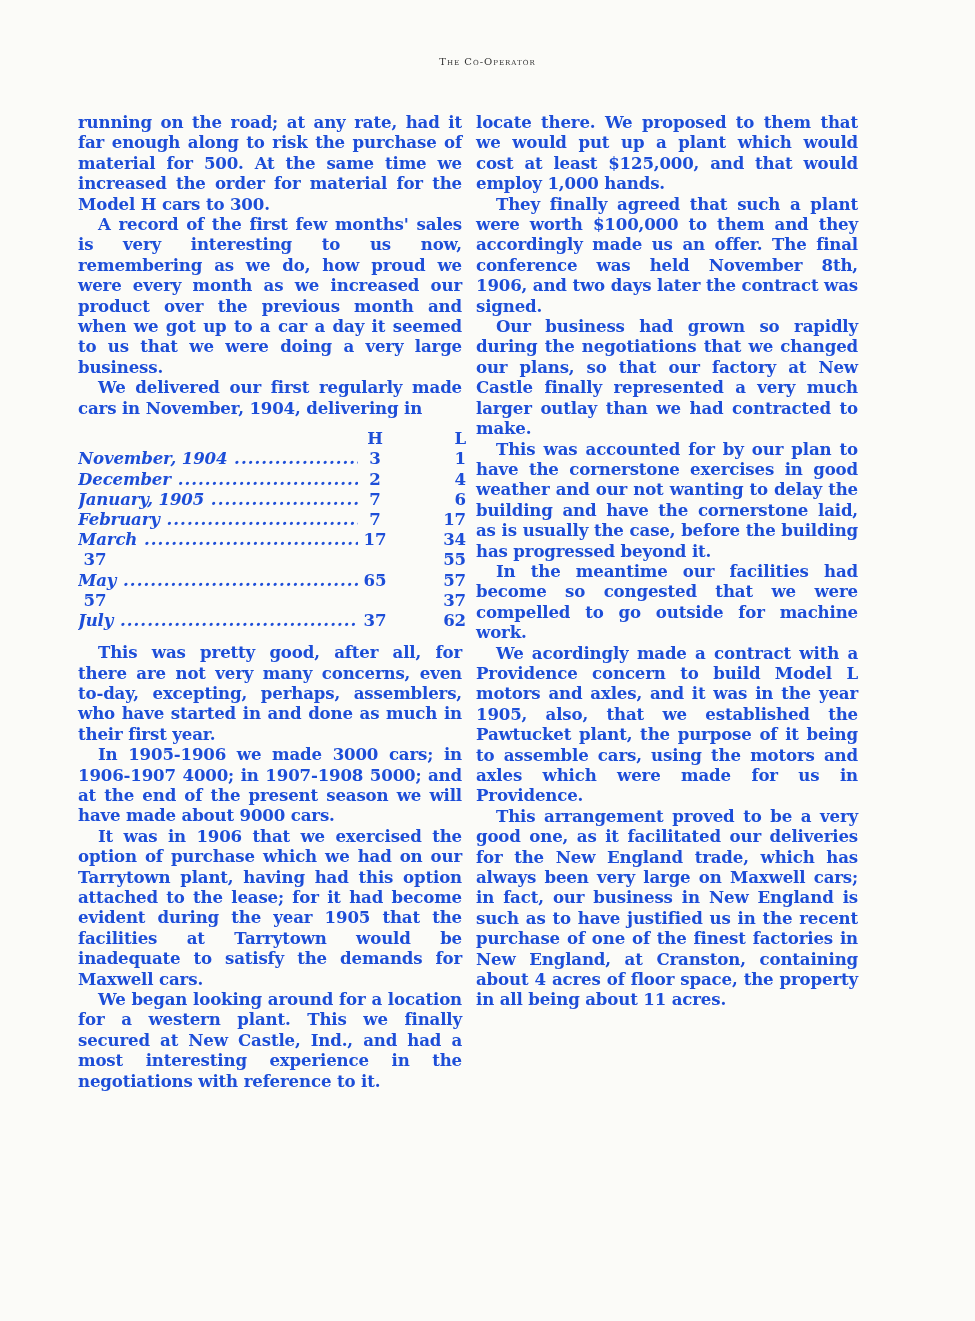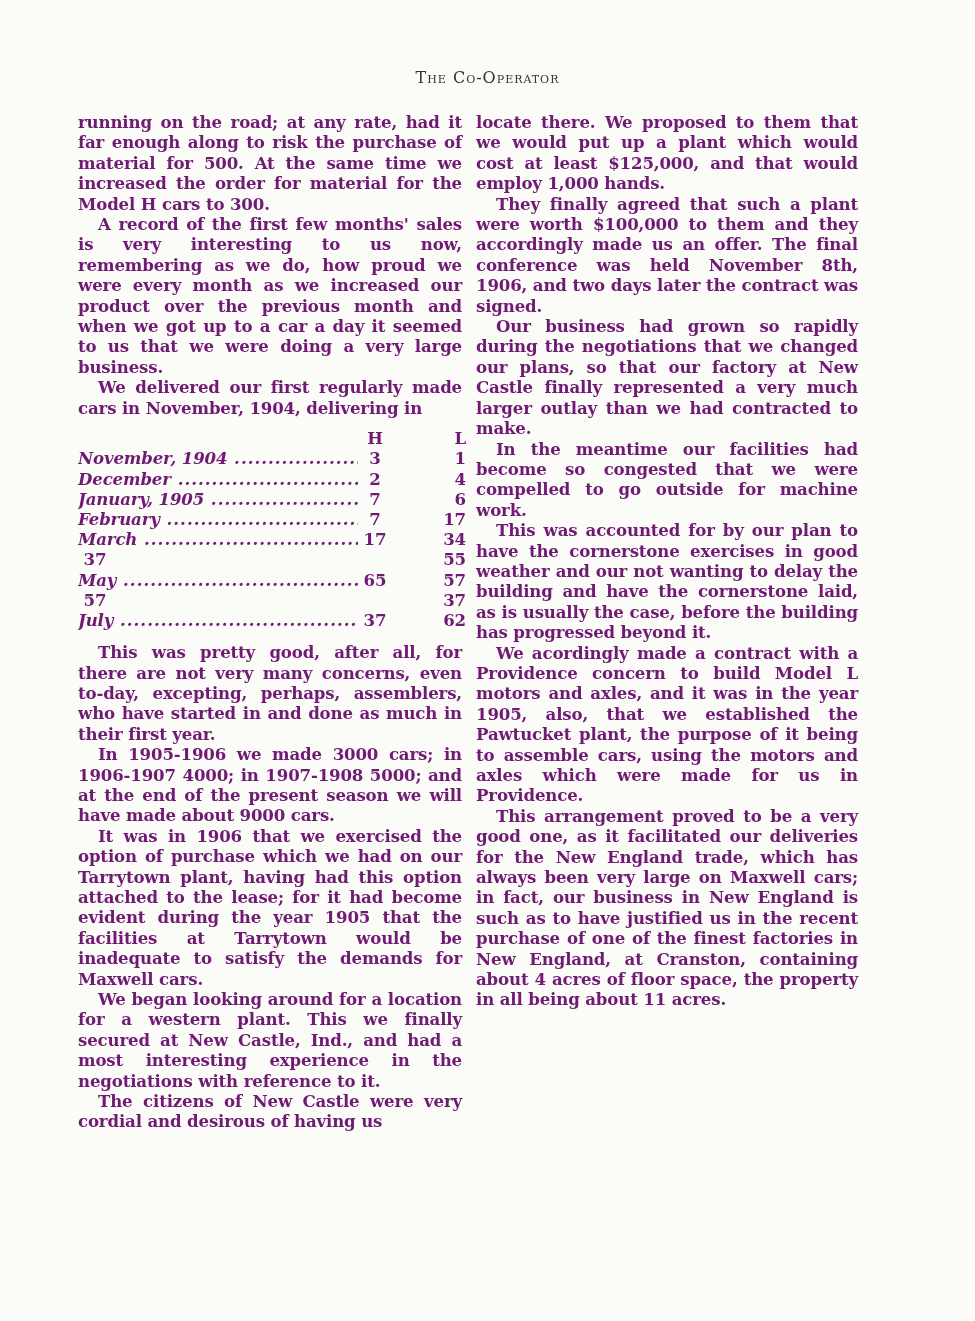--- a/index.html
+++ b/index.html
@@ -4,30 +4,30 @@
 <style>
   html, body { margin: 0; padding: 0; }
   body {
     width: 975px; height: 1321px; overflow: hidden;
     background: #fbfbf8;
     color: #2a2a2a;
     font-family: "DejaVu Serif", "Liberation Serif", serif;
   }
   .page { position: relative; width: 975px; height: 1321px; }
   .running-head {
-    position: absolute; top: 68px; left: 0; width: 975px;
-    text-align: center; font-size: 16px; letter-spacing: 1px;
+    position: absolute; top: 56px; left: 0; width: 975px;
+    text-align: center; font-size: 10px; letter-spacing: 1px;
     font-variant: small-caps; color: #333;
     font-family: "DejaVu Serif", serif;
   }
   .col {
     position: absolute; top: 112px; width: 384px;
     font-size: 16.6px; line-height: 20.4px;
     text-align: justify; font-weight: bold;
-    color: #701a75;
+    color: #1d4ed8;
     letter-spacing: -0.15px;
   }
   .col.left { left: 78px; }
   .col.right { left: 476px; width: 382px; }
   .col p { margin: 0; text-indent: 20px; }
   .col p.noindent { text-indent: 0; }
   .table {
     margin: 10px 0 12px 0; width: 388px;
     font-weight: bold; font-size: 16.6px; line-height: 20.2px;
   }
@@ -101,25 +101,24 @@
         <span class="month">July</span>
         <span class="h">37</span>
         <span class="l">62</span>
       </div>
     </div>
 
     <p>This was pretty good, after all, for there are not very many concerns, even to-day, excepting, perhaps, assemblers, who have started in and done as much in their first year.</p>
     <p>In 1905-1906 we made 3000 cars; in 1906-1907 4000; in 1907-1908 5000; and at the end of the present season we will have made about 9000 cars.</p>
     <p>It was in 1906 that we exercised the option of purchase which we had on our Tarrytown plant, having had this option attached to the lease; for it had become evident during the year 1905 that the facilities at Tarrytown would be inadequate to satisfy the demands for Maxwell cars.</p>
     <p>We began looking around for a location for a western plant. This we finally secured at New Castle, Ind., and had a most interesting experience in the negotiations with reference to it.</p>
-    <p>The citizens of New Castle were very cordial and desirous of having us</p>
   </div>
 
   <div class="col right">
     <p class="noindent">locate there. We proposed to them that we would put up a plant which would cost at least $125,000, and that would employ 1,000 hands.</p>
     <p>They finally agreed that such a plant were worth $100,000 to them and they accordingly made us an offer. The final conference was held November 8th, 1906, and two days later the contract was signed.</p>
     <p>Our business had grown so rapidly during the negotiations that we changed our plans, so that our factory at New Castle finally represented a very much larger outlay than we had contracted to make.</p>
+    <p>This was accounted for by our plan to have the cornerstone exercises in good weather and our not wanting to delay the building and have the cornerstone laid, as is usually the case, before the building has progressed beyond it.</p>
     <p>In the meantime our facilities had become so congested that we were compelled to go outside for machine work.</p>
-    <p>This was accounted for by our plan to have the cornerstone exercises in good weather and our not wanting to delay the building and have the cornerstone laid, as is usually the case, before the building has progressed beyond it.</p>
     <p>We acordingly made a contract with a Providence concern to build Model L motors and axles, and it was in the year 1905, also, that we established the Pawtucket plant, the purpose of it being to assemble cars, using the motors and axles which were made for us in Providence.</p>
     <p>This arrangement proved to be a very good one, as it facilitated our deliveries for the New England trade, which has always been very large on Maxwell cars; in fact, our business in New England is such as to have justified us in the recent purchase of one of the finest factories in New England, at Cranston, containing about 4 acres of floor space, the property in all being about 11 acres.</p>
   </div>
 </div>
 
 </body></html>

